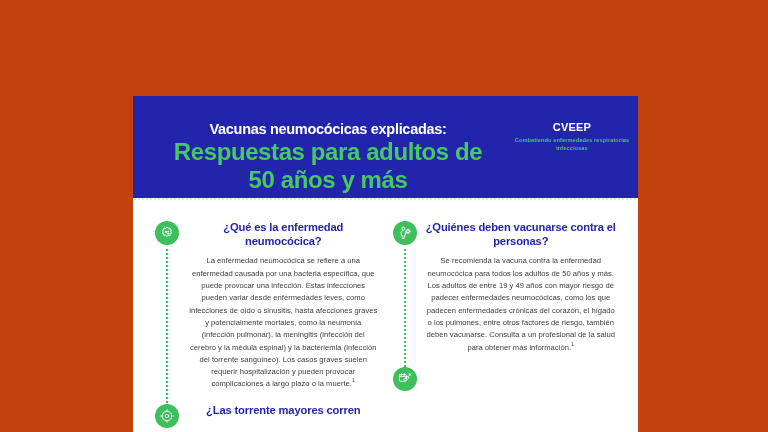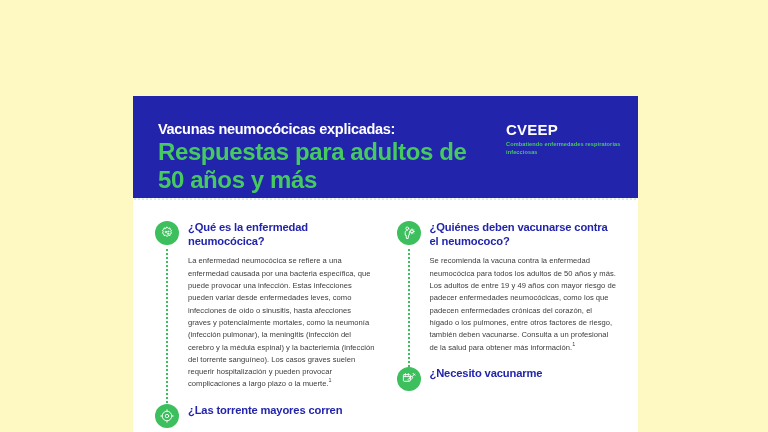--- a/index.html
+++ b/index.html
@@ -11,21 +11,22 @@
     height: 432px;
     overflow: hidden;
     background: #35bf5f;
     font-family: "Liberation Sans", sans-serif;
   }
 
   .stage {
     position: relative;
     width: 768px;
     height: 432px;
-    background: #fef9c3;
+    background: #c2410c;
+    text-align: center;
   }
 
   
   .sheet {
     position: absolute;
     left: 133px;
     top: 96px;
     width: 505px;
     height: 336px;
     background: #ffffff;
@@ -70,21 +71,21 @@
     margin-top: 1px;
   }
 
   .brand-block {
     flex: 1 1 auto;
     padding-left: 8px;
     padding-top: 1px;
   }
   .brand-name {
     color: #ffffff;
-    font-size: 15px;
+    font-size: 11px;
     font-weight: bold;
     letter-spacing: 0.2px;
     line-height: 1;
   }
   .brand-tagline {
     color: #46c95f;
     font-size: 5.6px;
     font-weight: bold;
     line-height: 1.35;
     margin-top: 4px;
@@ -102,21 +103,21 @@
     background-size: 4px 2px;
     background-repeat: repeat-x;
     opacity: .75;
   }
 
   
   .body-area {
     position: relative;
     padding: 22px 22px 0 22px;
     display: flex;
-    gap: 22px;
+    gap: 14px;
     box-sizing: border-box;
   }
   .column {
     position: relative;
     flex: 1 1 0;
     min-width: 0;
   }
 
   .qa-block {
     position: relative;
@@ -234,33 +235,32 @@
         <div class="qa-block">
           <div class="icon-bubble">
             <svg width="16" height="16" viewBox="0 0 24 24" fill="none" stroke="#ffffff" stroke-width="1.4" stroke-linecap="round" stroke-linejoin="round">
               <circle cx="9.4" cy="5.1" r="2.1"></circle>
               <path d="M9.4 8.1c-2 0-3.1 1.2-3.1 3v4.1h1.3l.5 5h2.7l.5-5h1.2V11"></path>
               <circle cx="16.4" cy="9.6" r="2.3"></circle>
               <path d="M16.4 5.9v1.2M16.4 12.1v1.2M12.7 9.6h1.2M18.9 9.6h1.2M13.8 7l.85.85M18.15 11.35l.85.85M19 7l-.85.85M14.65 11.35l-.85.85"></path>
             </svg>
           </div>
           <div class="connector"></div>
-          <p class="qa-question">¿Quiénes deben vacunarse contra el neumococo?</p>
+          <p class="qa-question">¿Quiénes deben vacunarse contra el personas?</p>
           <p class="qa-answer"><span>Se recomienda la vacuna contra la enfermedad neumocócica para todos los adultos de 50 años y más. Los adultos de entre 19 y 49 años con mayor riesgo de padecer enfermedades neumocócicas, como los que padecen enfermedades crónicas del corazón, el hígado o los pulmones, entre otros factores de riesgo, también deben vacunarse. Consulta a un profesional de la salud para obtener más información.</span><sup>1</sup></p>
         </div>
 
         <div class="qa-block second">
           <div class="icon-bubble">
             <svg width="16" height="16" viewBox="0 0 24 24" fill="none" stroke="#ffffff" stroke-width="1.4" stroke-linecap="round" stroke-linejoin="round">
               <rect x="3.6" y="5.4" width="10.4" height="10" rx="1.2"></rect>
               <path d="M3.6 8.4h10.4M6.6 3.9v2.6M11 3.9v2.6"></path>
               <path d="M20.6 4.4 16 9M18.1 3.6l2.8 2.8M15.2 8.2l-2.4 2.4 2.2 2.2 2.4-2.4zM12.8 10.6l-2.2 2.2 1.6 1.6"></path>
             </svg>
           </div>
-          <p class="qa-question">¿Necesito vacunarme</p>
         </div>
 
       </div>
 
     </div>
 
   </div>
 
 </div>
 

